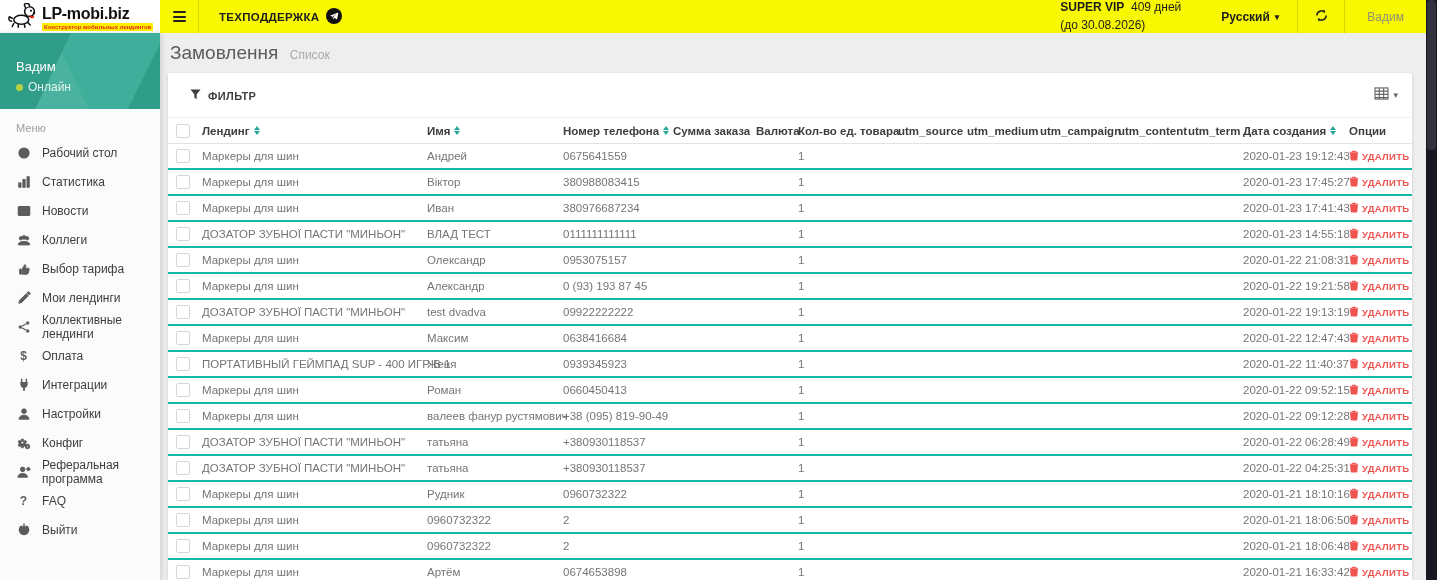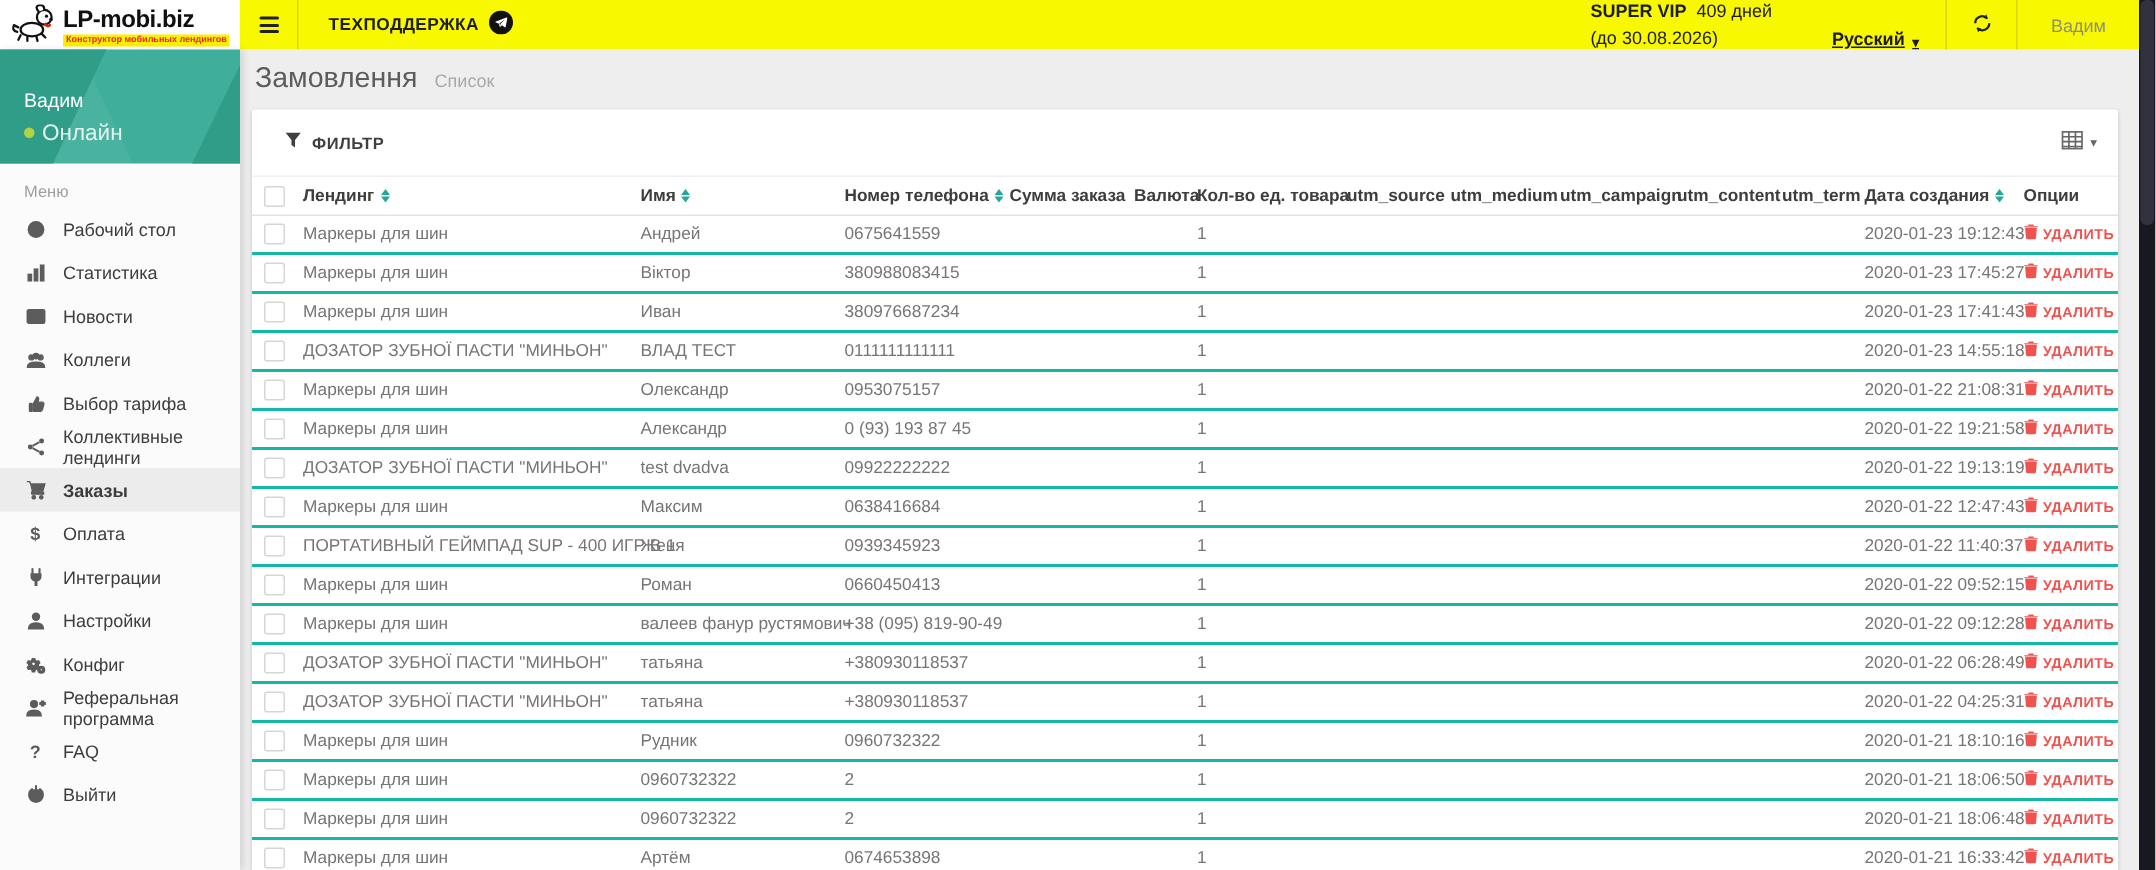--- a/index.html
+++ b/index.html
@@ -13,37 +13,37 @@
   .logo-title { font-size:16px; font-weight:bold; color:#101010; letter-spacing:-0.3px; }
   .logo-tag { font-size:6px; font-weight:bold; color:#e02a1c; background:#ffee00; padding:1px 2px; margin-top:1px; white-space:nowrap; }
   .topbar-yellow { flex:1; background:#f8f801; display:flex; align-items:stretch; }
   .vdiv { width:1px; background:rgba(0,0,0,0.13); }
   .hamburger { width:38px; display:flex; flex-direction:column; justify-content:center; align-items:center; gap:2.5px; cursor:pointer; }
   .hamburger b { width:13px; height:2px; background:#222; border-radius:1px; }
   .support-btn { display:flex; align-items:center; gap:7px; padding:0 20px; font-size:11.5px; font-weight:bold; color:#1d1d1d; letter-spacing:.3px; cursor:pointer; background:none; border:none; font-family:inherit; }
   .spacer { flex:1; }
   .plan { display:flex; flex-direction:column; justify-content:center; font-size:12px; color:#1d1d1d; line-height:1.45; margin-right:22px; }
   .plan .l1 b { font-weight:bold; }
-  .lang-btn { display:flex; align-items:flex-end; gap:5px; padding:0 18px; font-size:12px; font-weight:bold; color:#1d1d1d; background:none; border:none; font-family:inherit; cursor:pointer;text-decoration:underline; }
+  .lang-btn { display:flex; align-items:center; gap:5px; padding:0 18px; font-size:12px; font-weight:bold; color:#1d1d1d; background:none; border:none; font-family:inherit; cursor:pointer; }
   .caret { font-size:9px; color:#1d1d1d; }
   .refresh-btn { width:46px; display:flex; align-items:center; justify-content:center; background:none; border:none; cursor:pointer; }
   .user-btn { padding:0 22px; font-size:12px; color:#8f8f72; background:none; border:none; font-family:inherit; cursor:pointer; display:flex; align-items:center; }
 
   
   .body-row { display:flex; height:547px; width:1426px; }
 
   
   .sidebar { width:160px; flex:0 0 160px; background:#fbfbfb; box-shadow:2px 0 5px rgba(0,0,0,0.12); position:relative; z-index:2; }
   .profile { height:76px; padding:10px 16px 8px; color:#fff; position:relative; overflow:hidden;
     background-color:#3fae9a;
     background-image:linear-gradient(115deg,#2f9d88 0%,#2f9d88 36%,rgba(0,0,0,0) 36.5%),
                      linear-gradient(296deg,#2f9d88 0%,#2f9d88 16%,rgba(0,0,0,0) 16.5%),
                      linear-gradient(65deg,rgba(255,255,255,0.06) 45%,rgba(255,255,255,0) 45.5%); }
   .profile-name { font-size:13px; margin-top:16px; }
-  .profile-status { display:flex; align-items:center; gap:5px; font-size:15px; color:rgba(255,255,255,0.85); margin-top:6px; }
+  .profile-status { display:flex; align-items:center; gap:5px; font-size:12px; color:rgba(255,255,255,0.85); margin-top:6px; }
   .dot { width:7px; height:7px; border-radius:50%; background:#b5d243; }
   .menu-label { font-size:11px; color:#9e9e9e; padding:13px 16px 4px; }
   .menu-item { height:29px; display:flex; align-items:center; gap:11px; padding:0 16px; font-size:12px; color:#3d3d3d; cursor:pointer; }
   .menu-item.active { background:#ececec; font-weight:bold; }
   .mi-icon { width:15px; height:15px; flex:0 0 15px; display:flex; align-items:center; justify-content:center; color:#5c5c5c; font-weight:bold; font-size:12px; }
   .mi-icon svg { width:14px; height:14px; fill:#5c5c5c; stroke:#5c5c5c; }
 
   
   .content { flex:1; background:#eee; padding:5px 14px 0 8px; overflow:hidden; }
   .page-title-row { margin:4px 0 9px 2px; }
@@ -195,38 +195,37 @@
             <span class="mi-icon">
               <svg viewBox="0 0 16 16" stroke="none">
                 <path d="M6 14V8l2.8-5c.9 0 1.4.7 1.2 1.5L9.4 7h3.4c.8 0 1.4.8 1.2 1.6l-1.1 4c-.2.8-.9 1.4-1.7 1.4z"></path>
                 <rect x="3" y="8" width="2.1" height="6" rx=".5"></rect>
               </svg>
             </span>
             <span class="mi-label">Выбор тарифа</span>
           </div>
           <div class="menu-item">
             <span class="mi-icon">
+              <svg viewBox="0 0 16 16" stroke="none">
+                <path d="M2 14l1-3.4L10.6 3l2.4 2.4L5.4 13z"></path>
+                <path d="M11.5 2.1 13 .6l2.4 2.4-1.5 1.5z"></path>
+              </svg>
+            </span>
+            <span class="mi-label">Мои лендинги</span>
+          </div>
+          <div class="menu-item">
+            <span class="mi-icon">
               <svg viewBox="0 0 16 16">
                 <circle cx="12.3" cy="3.4" r="1.9" stroke="none"></circle>
                 <circle cx="3.7" cy="8" r="1.9" stroke="none"></circle>
                 <circle cx="12.3" cy="12.6" r="1.9" stroke="none"></circle>
                 <path d="M5.4 7.1 10.6 4.3M5.4 8.9l5.2 2.8" fill="none" stroke-width="1.4"></path>
               </svg>
             </span>
             <span class="mi-label">Коллективные лендинги</span>
-          </div>
-          <div class="menu-item active">
-            <span class="mi-icon">
-              <svg viewBox="0 0 16 16" stroke="none">
-                <path d="M1 1.2h2.3l.5 1.8h11l-1.8 6H5.4L4 3.2 3 1.2z M5.3 8 4.6 9.7c-.2.6.2 1.1.8 1.1h8.4v-1.3H6z"></path>
-                <circle cx="6.3" cy="13.2" r="1.3"></circle>
-                <circle cx="12" cy="13.2" r="1.3"></circle>
-              </svg>
-            </span>
-            <span class="mi-label">Заказы</span>
           </div>
           <div class="menu-item">
             <span class="mi-icon">$</span>
             <span class="mi-label">Оплата</span>
           </div>
           <div class="menu-item">
             <span class="mi-icon">
               <svg viewBox="0 0 16 16">
                 <path d="M5.3 1.5v3.2M10.7 1.5v3.2" fill="none" stroke-width="1.6" stroke-linecap="round"></path>
                 <path d="M3.8 4.7h8.4v2.4a4.2 4.2 0 0 1-3.1 4V14.5H6.9v-3.4a4.2 4.2 0 0 1-3.1-4z" stroke="none"></path>

